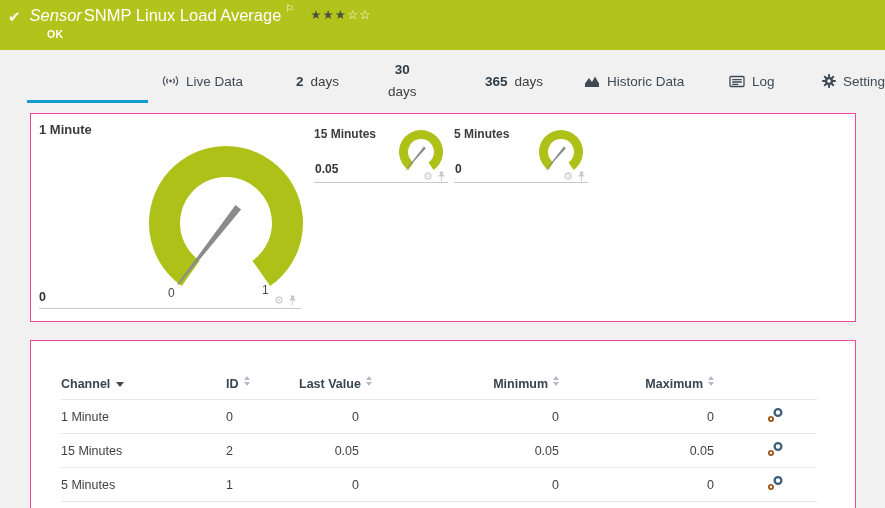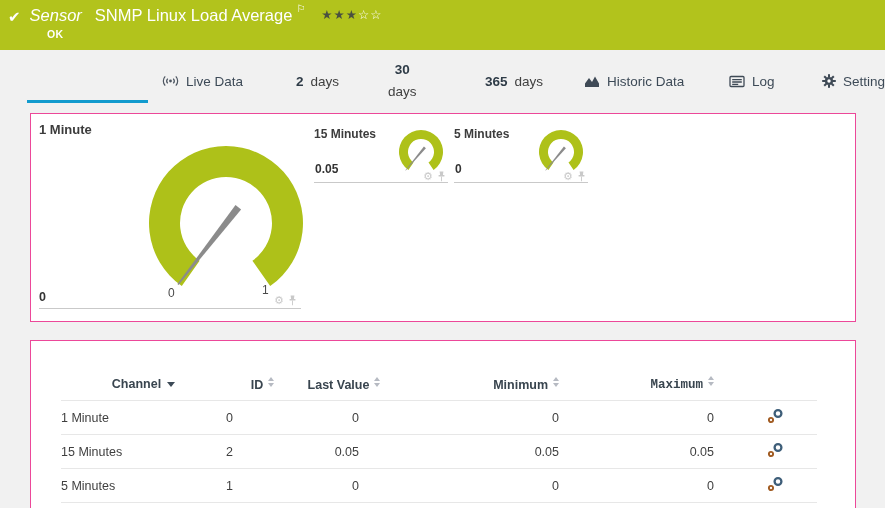--- a/index.html
+++ b/index.html
@@ -6,21 +6,21 @@
   body{
     width:885px;height:508px;overflow:hidden;position:relative;
     background:#f1f1f1;
     font-family:"Liberation Sans","DejaVu Sans",sans-serif;
     -webkit-font-smoothing:antialiased;
   }
   
   .statusbar{position:absolute;left:0;top:0;width:885px;height:50px;background:#b2c31c;color:#fff;}
   .titlerow{position:absolute;left:8px;top:6px;display:flex;align-items:flex-start;}
   .check{font-size:15px;font-weight:bold;margin:2px 9px 0 0;}
-  .kind{font-style:italic;font-size:16.5px;margin-right:13px;}
+  .kind{font-style:italic;font-size:16.5px;margin-right:2px;}
   .sensorname{font-size:16.5px;}
   .flag{font-size:10px;vertical-align:super;margin-left:4px;position:relative;top:-3px;}
   .stars{margin-left:16px;font-size:12.5px;letter-spacing:1px;position:relative;top:1px;}
   .stars .f{color:#4a5140;}
   .stars .e{color:#ffffff;}
   .oktext{position:absolute;left:47px;top:28px;font-size:10.5px;font-weight:bold;letter-spacing:.3px;}
   
   .tabbar{position:absolute;left:0;top:62px;width:885px;height:42px;}
   .tab{position:absolute;top:0;height:38px;display:flex;align-items:center;gap:7px;
        font-size:13.5px;color:#3d4a57;cursor:pointer;white-space:nowrap;}
@@ -40,29 +40,29 @@
   .gvalue{position:absolute;font-size:12.5px;font-weight:600;color:#333;}
   .gscale{position:absolute;font-size:12px;color:#4a4a4a;}
   .tileline{position:absolute;height:1px;background:#c9c9c9;}
   .tileicons{position:absolute;display:flex;gap:4px;align-items:center;color:#c9c9c9;}
   .gearchar{font-size:11px;line-height:11px;color:#c9c9c9;}
   
   table.channels{position:absolute;left:30px;top:30px;border-collapse:collapse;table-layout:fixed;width:756px;font-size:12.5px;color:#3f3f3f;}
   table.channels col.c1{width:165px;} table.channels col.c2{width:73px;}
   table.channels col.c3{width:90px;}  table.channels col.c4{width:185px;}
   table.channels col.c5{width:160px;} table.channels col.c6{width:83px;}
-  table.channels th{font-weight:600;color:#39454f;text-align:center;padding:5px 0 8px 0;font-size:12.5px;}
+  table.channels th{font-weight:600;color:#39454f;text-align:left;padding:5px 0 8px 0;font-size:12.5px;}
   table.channels td{padding:7px 0;border-top:1px solid #e7e7e7;height:13px;}
   table.channels tr.lastrow td{border-bottom:1px solid #e7e7e7;}
   .th-right{text-align:right !important;}
   .td-num{text-align:right;padding-right:30px !important;}
   .td-min{text-align:right;padding-right:15px !important;}
   .td-max{text-align:right;padding-right:20px !important;}
   .th-min{padding-right:15px !important;}
-  .th-max{padding-right:20px !important;font-family:Liberation Mono, monospace;}
+  .th-max{padding-right:20px !important;}
   .td-act{text-align:center;}
   .sorters{display:inline-block;vertical-align:2px;margin-left:5px;}
   .tri-up{width:0;height:0;border-left:3.5px solid transparent;border-right:3.5px solid transparent;border-bottom:4px solid #b6bac2;margin-bottom:2px;}
   .tri-down{width:0;height:0;border-left:3.5px solid transparent;border-right:3.5px solid transparent;border-top:4px solid #b6bac2;}
   .tri-desc{display:inline-block;width:0;height:0;border-left:4px solid transparent;border-right:4px solid transparent;border-top:5px solid #3d4a57;margin-left:6px;vertical-align:1px;}
   .gearsbtn{display:inline-block;cursor:pointer;}
 </style>
 </head>
 <body>
 

